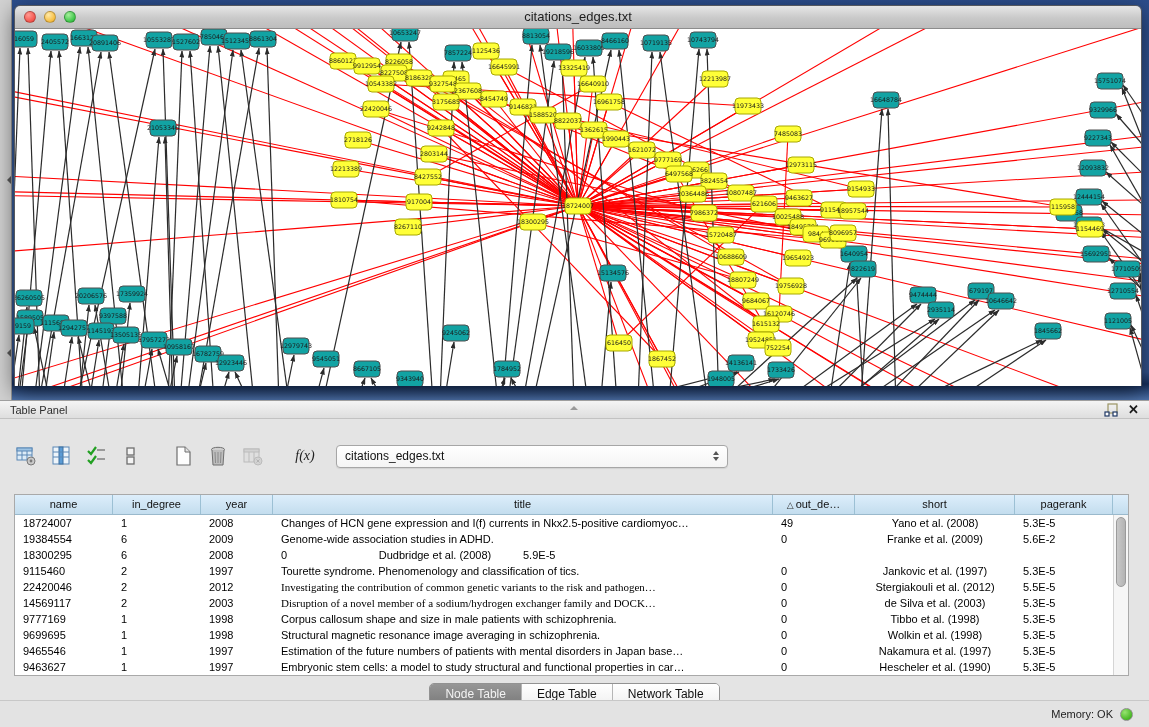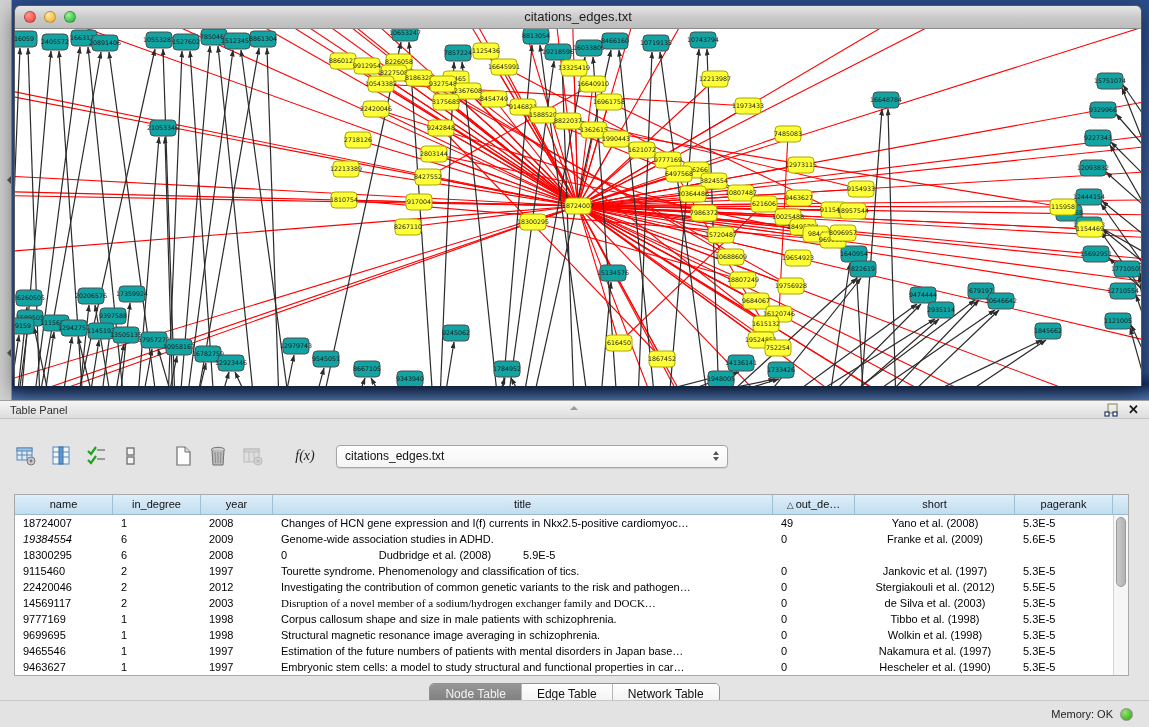--- a/index.html
+++ b/index.html
@@ -972,27 +972,27 @@
             <div class="tr">
               <div class="td" style="width: 98px;">18724007</div>
               <div class="td" style="width: 88px;">1</div>
               <div class="td" style="width: 72px;">2008</div>
               <div class="td" style="width: 500px;">Changes of HCN gene expression and I(f) currents in Nkx2.5-positive cardiomyoc…</div>
               <div class="td" style="width: 82px;">49</div>
               <div class="td center" style="width: 160px;">Yano et al. (2008)</div>
               <div class="td" style="width: 98px;">5.3E-5</div>
             </div>
             <div class="tr">
-              <div class="td" style="width: 98px; font-style: italic;">19384554</div>
+              <div class="td" style="width: 98px;">19384554</div>
               <div class="td" style="width: 88px;">6</div>
               <div class="td" style="width: 72px;">2009</div>
               <div class="td" style="width: 500px;">Genome-wide association studies in ADHD.</div>
               <div class="td" style="width: 82px;">0</div>
               <div class="td center" style="width: 160px;">Franke et al. (2009)</div>
-              <div class="td" style="width: 98px;">5.6E-5</div>
+              <div class="td" style="width: 98px;">5.6E-2</div>
             </div>
             <div class="tr">
               <div class="td" style="width: 98px;">18300295</div>
               <div class="td" style="width: 88px;">6</div>
               <div class="td" style="width: 72px;">2008</div>
               <div class="td" style="width: 82px;">0</div>
               <div class="td center" style="width: 160px;">Dudbridge et al. (2008)</div>
               <div class="td" style="width: 98px;">5.9E-5</div>
             </div>
             <div class="tr">
@@ -1001,21 +1001,21 @@
               <div class="td" style="width: 72px;">1997</div>
               <div class="td" style="width: 500px;">Tourette syndrome. Phenomenology and classification of tics.</div>
               <div class="td" style="width: 82px;">0</div>
               <div class="td center" style="width: 160px;">Jankovic et al. (1997)</div>
               <div class="td" style="width: 98px;">5.3E-5</div>
             </div>
             <div class="tr">
               <div class="td" style="width: 98px;">22420046</div>
               <div class="td" style="width: 88px;">2</div>
               <div class="td" style="width: 72px;">2012</div>
-              <div class="td" style="width: 500px;">Investigating the contribution of common genetic variants to the risk and pathogen…</div>
+              <div class="td" style="width: 500px; font-family: Liberation Serif, serif;">Investigating the contribution of common genetic variants to the risk and pathogen…</div>
               <div class="td" style="width: 82px;">0</div>
               <div class="td center" style="width: 160px;">Stergiakouli et al. (2012)</div>
               <div class="td" style="width: 98px;">5.5E-5</div>
             </div>
             <div class="tr">
               <div class="td" style="width: 98px;">14569117</div>
               <div class="td" style="width: 88px;">2</div>
               <div class="td" style="width: 72px;">2003</div>
               <div class="td" style="width: 500px; font-family: Liberation Serif, serif;">Disruption of a novel member of a sodium/hydrogen exchanger family and DOCK…</div>
               <div class="td" style="width: 82px;">0</div>

